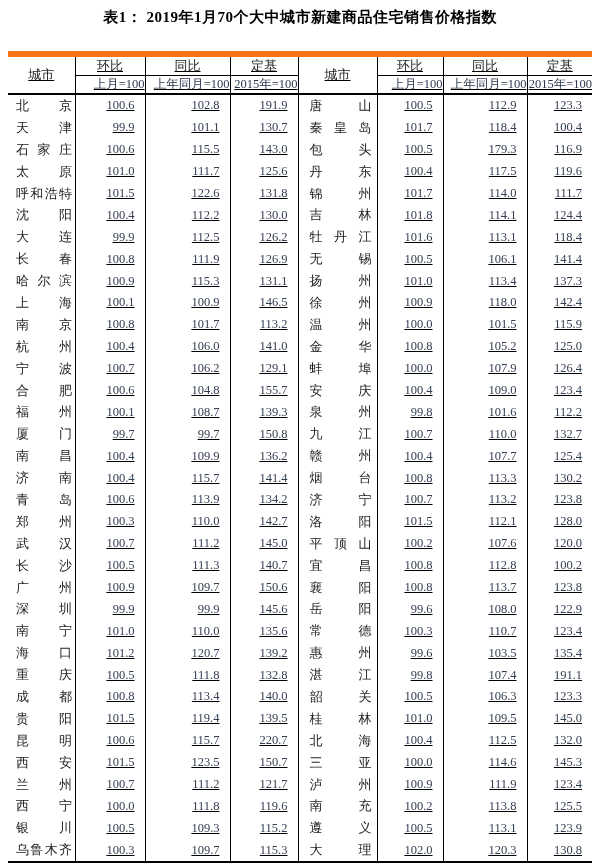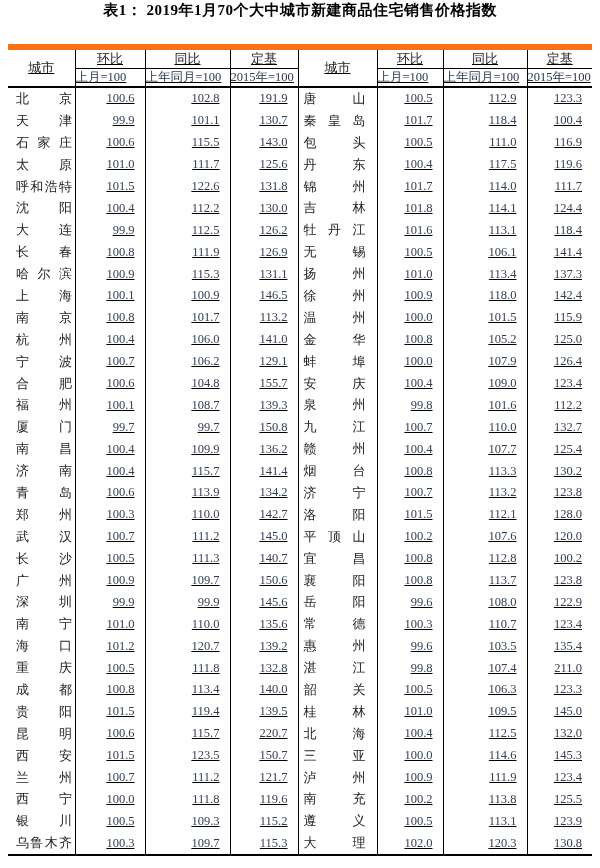--- a/index.html
+++ b/index.html
@@ -2,21 +2,21 @@
 <html><head>
 <meta charset="utf-8">
 <style>
   html,body { margin:0; padding:0; background:#ffffff; }
   body {
     width:600px; height:868px; overflow:hidden;
     font-family:"Liberation Serif","DejaVu Serif",serif;
   }
   .page { width:600px; height:868px; position:relative; }
   .title {
-    padding-top:1px;
+    padding-top:8px;
     text-align:center;
     font-size:15px;
     font-weight:bold;
     color:#000000;
     letter-spacing:0.5px;
     height:22px;
   }
   table.idx {
     border-collapse:collapse;
     table-layout:fixed;
@@ -32,37 +32,37 @@
   tr.h1 th:first-child, tbody td:first-child { border-left:none; }
   
   tr.h1 th {
     height:17px; font-size:13px; color:#1c1c1c;
     text-align:center; vertical-align:middle;
     border-bottom:1px solid #000;
   }
   tr.h1 th.cityhead { border-bottom:2px solid #000; }
   tr.h2 th {
     height:16px; font-size:12.5px; color:#2d3850;
-    text-align:left; vertical-align:middle;
+    text-align:right; vertical-align:middle;
     border-bottom:2px solid #000;
   }
   
   tbody td { height:21.9px; vertical-align:middle; }
   td.num {
     text-align:right; padding-right:10px;
     font-size:12.5px; color:#333e52;
   }
   td.city { text-align:left; padding-left:8px; font-size:13px; color:#1c1c1c; }
   td.city .cityname {
     display:inline-block; width:56px;
     text-align:justify; text-align-last:justify;
     -moz-text-align-last:justify;
     text-justify:inter-character;
   }
-  td.city.city-r { padding-left:5px; }
+  td.city.city-r { padding-left:11px; }
   td.city.city-r .cityname { width:62px; }
 </style>
 </head>
 <body>
 
 <div class="page">
   <div class="title">表1： 2019年1月70个大中城市新建商品住宅销售价格指数</div>
 
   <table class="idx">
     <colgroup>
@@ -116,21 +116,21 @@
           <td class="num">118.4</td>
           <td class="num">100.4</td>
         </tr>
         <tr>
           <td class="city"><span class="cityname">石家庄</span></td>
           <td class="num">100.6</td>
           <td class="num">115.5</td>
           <td class="num">143.0</td>
           <td class="city city-r"><span class="cityname">包头</span></td>
           <td class="num">100.5</td>
-          <td class="num">111.0</td>
+          <td class="num">179.3</td>
           <td class="num">116.9</td>
         </tr>
         <tr>
           <td class="city"><span class="cityname">太原</span></td>
           <td class="num">101.0</td>
           <td class="num">111.7</td>
           <td class="num">125.6</td>
           <td class="city city-r"><span class="cityname">丹东</span></td>
           <td class="num">100.4</td>
           <td class="num">117.5</td>
@@ -357,21 +357,21 @@
           <td class="num">135.4</td>
         </tr>
         <tr>
           <td class="city"><span class="cityname">重庆</span></td>
           <td class="num">100.5</td>
           <td class="num">111.8</td>
           <td class="num">132.8</td>
           <td class="city city-r"><span class="cityname">湛江</span></td>
           <td class="num">99.8</td>
           <td class="num">107.4</td>
-          <td class="num">211.0</td>
+          <td class="num">191.1</td>
         </tr>
         <tr>
           <td class="city"><span class="cityname">成都</span></td>
           <td class="num">100.8</td>
           <td class="num">113.4</td>
           <td class="num">140.0</td>
           <td class="city city-r"><span class="cityname">韶关</span></td>
           <td class="num">100.5</td>
           <td class="num">106.3</td>
           <td class="num">123.3</td>

